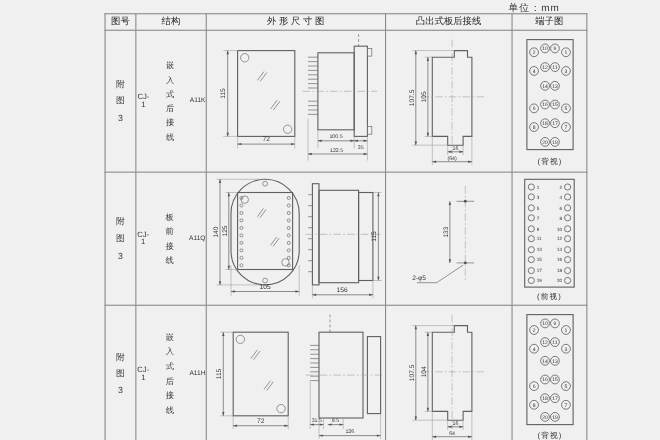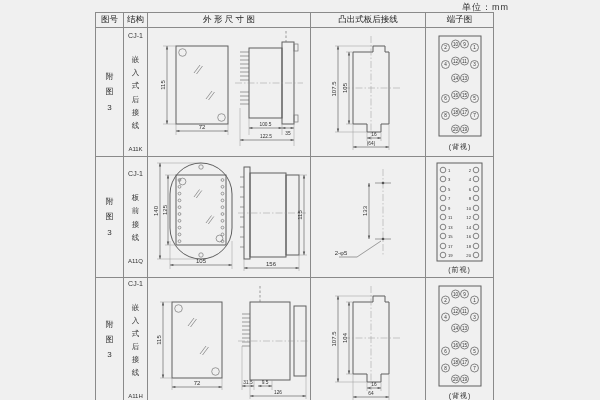--- a/index.html
+++ b/index.html
@@ -27,21 +27,21 @@
   table.spec th{
     font-weight:normal; font-size:8.5px; color:#222; height:15px;
   }
   tbody tr:nth-child(1){ height:128px; }
   tbody tr:nth-child(2){ height:120px; }
   tbody tr:nth-child(3){ height:123px; }
   .vchars{
     width:10px; margin:0 auto; font-size:8px; line-height:1.9;
     word-break:break-all; text-align:center;
   }
-  .struct-wrap{ display:flex; flex-direction:column; align-items:center; gap:14px; }
+  .struct-wrap{ display:flex; flex-direction:row; align-items:center; gap:14px; }
   .model{ font-size:7px; }
   .struct-wrap .vchars{ width:9px; font-size:7.5px; line-height:1.75; }
   .code{ font-size:6px; }
   svg{ display:block; margin:0 auto; }
   .ln{ fill:none; stroke:#5f5f5f; stroke-width:1; }
   .tn{ fill:none; stroke:#777; stroke-width:.7; }
   line.dim{ stroke:#555; stroke-width:.6; }
   .ext{ stroke:#999; stroke-width:.5; }
   .cl{ stroke:#9a9a9a; stroke-width:.5; stroke-dasharray:7 2 1.5 2; }
   .dash{ stroke:#777; stroke-width:.7; stroke-dasharray:2.5 2; fill:none; }

